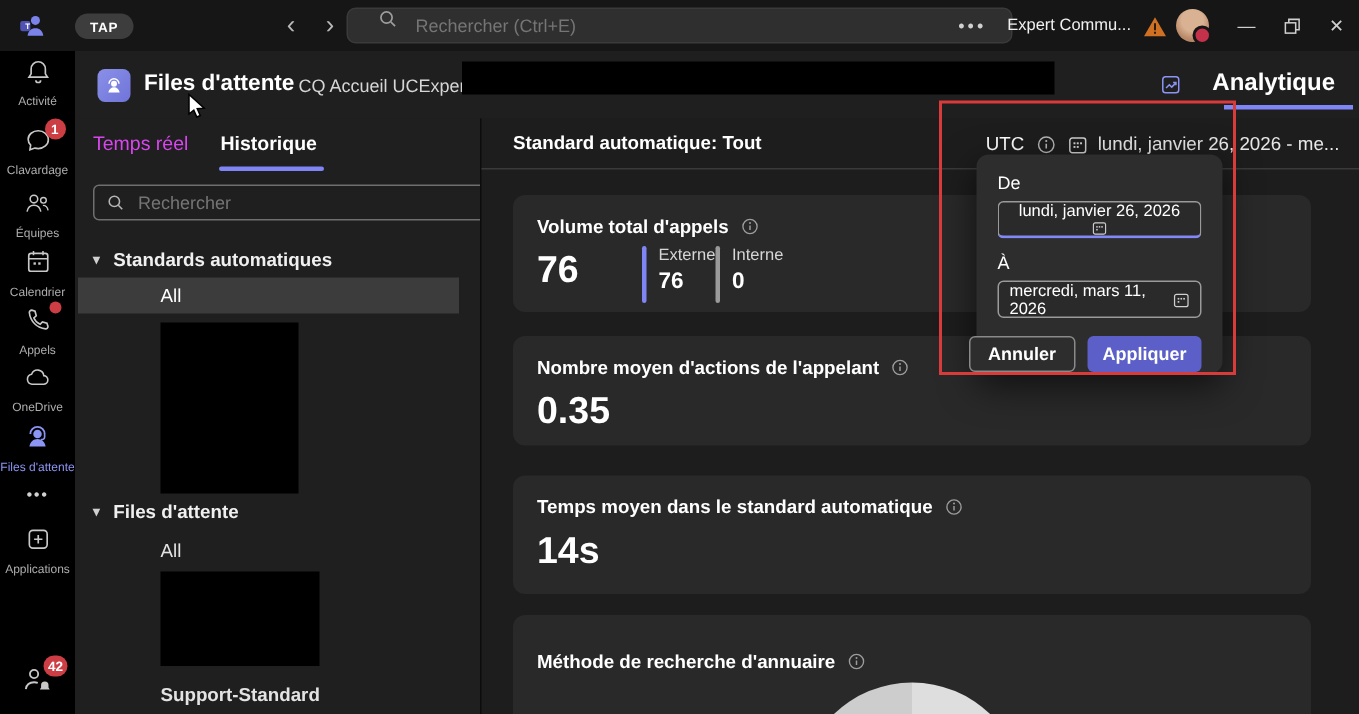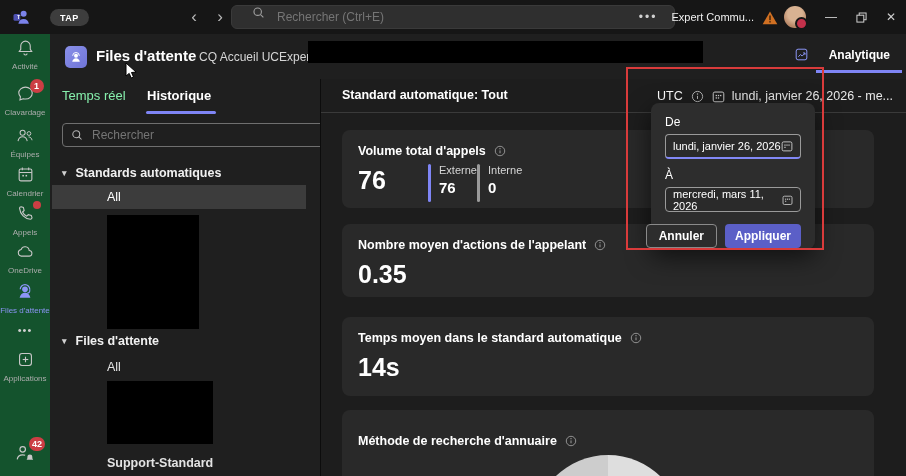--- a/index.html
+++ b/index.html
@@ -22,46 +22,46 @@
   .tb-right{position:absolute;right:0;top:0;height:34px;display:flex;align-items:center;}
   .tb-dots{color:#d0d0d0;font-size:12px;letter-spacing:2px;margin-right:14px;}
   .tb-account{color:#f0f0f0;font-size:11px;margin-right:8px;}
   .tb-avatar{position:relative;width:22px;height:22px;border-radius:50%;
              background:radial-gradient(circle at 50% 35%,#d8b292 0 40%,#b98868 70%);margin:0 10px 0 6px;}
   .tb-avatar::after{content:"";position:absolute;right:-2px;bottom:-2px;width:9px;height:9px;border-radius:50%;
              background:#c4314b;border:2px solid #161616;}
   .tb-win{width:30px;height:34px;display:flex;align-items:center;justify-content:center;color:#cfcfcf;font-size:12px;}
 
   
-  .rail{position:absolute;left:0;top:34px;width:50px;height:442px;background:#14532d;}
+  .rail{position:absolute;left:0;top:34px;width:50px;height:442px;background:#000000;}
   .rail-item{position:absolute;left:0;width:50px;text-align:center;color:#bfbfbf;}
   .rail-item .lbl{font-size:8px;color:#adadad;margin-top:1px;line-height:9px;}
   .rail-item.active,.rail-item.active .lbl{color:#8b95f5;}
   .rail-item svg{display:block;margin:0 auto;}
   .icon-wrap{position:relative;display:inline-block;}
   .badge{position:absolute;top:-5px;right:-9px;min-width:14px;height:14px;border-radius:8px;background:#cc3e44;
          color:#fff;font-size:9px;font-weight:bold;display:flex;align-items:center;justify-content:center;padding:0 3px;}
   .dot-badge{position:absolute;top:-3px;right:-6px;width:8px;height:8px;border-radius:50%;background:#cc3e44;}
   .rail-more{color:#d0d0d0;font-size:11px;letter-spacing:1px;}
 
   
   .header{position:absolute;left:50px;top:34px;width:856px;height:45px;background:#1f1f1f;}
   .hdr-appicon{position:absolute;left:15px;top:12px;width:22px;height:22px;border-radius:5px;
                background:linear-gradient(135deg,#8a90e8,#6f74d8);display:flex;align-items:center;justify-content:center;}
   .hdr-title{position:absolute;left:46px;top:13px;font-size:15px;font-weight:bold;color:#fff;}
   .hdr-sub{position:absolute;left:149px;top:16px;font-size:12px;color:#d6d6d6;}
   .hdr-redact{position:absolute;left:258px;top:7px;width:395px;height:22px;background:#000;}
   .hdr-analytics{position:absolute;right:16px;top:13px;display:flex;align-items:center;gap:20px;
-                 font-size:12px;font-weight:bold;color:#fff;}
+                 font-size:16px;font-weight:bold;color:#fff;}
   .hdr-analytics-underline{position:absolute;left:766px;top:36px;width:86px;height:3px;background:#7f85f5;}
 
   
   .leftpanel{position:absolute;left:50px;top:79px;width:270px;height:397px;background:#1f1f1f;}
   .tab{position:absolute;top:9px;font-size:13px;}
-  .tab.inactive{color:#86efac;}
+  .tab.inactive{color:#d946ef;}
   .tab.active{color:#fff;font-weight:bold;}
   .tab-underline{position:absolute;left:96px;top:32px;width:70px;height:3px;border-radius:2px;background:#7f85f5;}
   .lp-search{position:absolute;left:12px;top:44px;width:282px;height:24px;border:1px solid #6f6f6f;border-radius:4px;
              display:flex;align-items:center;padding-left:8px;background:#1f1f1f;}
   .lp-search input{background:transparent;border:none;outline:none;color:#b5b5b5;font-size:12px;margin-left:7px;width:190px;
                    font-family:"Liberation Sans",sans-serif;}
   .tree-group{position:absolute;left:12px;display:flex;align-items:center;gap:9px;font-size:12.5px;font-weight:bold;color:#f0f0f0;}
   .tree-caret{font-size:9px;color:#d0d0d0;}
   .tree-row{position:absolute;left:2px;width:254px;height:24px;display:flex;align-items:center;
             padding-left:55px;font-size:12.5px;color:#e3e3e3;}
@@ -87,21 +87,21 @@
   .donut{position:absolute;left:191px;top:45px;width:150px;height:150px;border-radius:50%;
          background:conic-gradient(from 0deg,#dedede 0 50%,#cdcdcd 50% 100%);}
   .donut::after{content:"";position:absolute;left:23px;top:23px;width:104px;height:104px;border-radius:50%;background:#292929;}
 
   
   .dialog{position:absolute;left:651px;top:103px;width:164px;height:146px;background:#2d2d2d;border-radius:8px;
           box-shadow:0 8px 24px rgba(0,0,0,.6);padding:12px 14px;z-index:40;}
   .dlg-label{font-size:12px;color:#fff;}
   .dlg-input{margin-top:5px;height:25px;border:1px solid #9a9a9a;border-radius:4px;display:flex;align-items:center;
              justify-content:space-between;padding:0 7px;font-size:11px;color:#fff;background:#2a2a2a;}
-  .dlg-input.focused{border-bottom:2px solid #8288f5;}
+  .dlg-input.focused{border-bottom:2px solid #8288f5;flex-direction:column;}
   .dlg-buttons{display:flex;justify-content:flex-end;gap:8px;margin-top:12px;}
   .btn-sec{height:24px;padding:0 12px;border:1px solid #8a8a8a;border-radius:4px;background:#2d2d2d;color:#fff;
            font-size:12px;font-weight:bold;font-family:"Liberation Sans",sans-serif;}
   .btn-pri{height:24px;padding:0 10px;border:none;border-radius:4px;background:#5b5fc7;color:#fff;
            font-size:12px;font-weight:bold;font-family:"Liberation Sans",sans-serif;}
 
   .red-rect{position:absolute;left:626px;top:67px;width:198px;height:183px;border:2px solid #d93b3b;z-index:60;pointer-events:none;}
   .cursor{position:absolute;left:124px;top:62px;z-index:70;pointer-events:none;}
 </style>
 </head>

